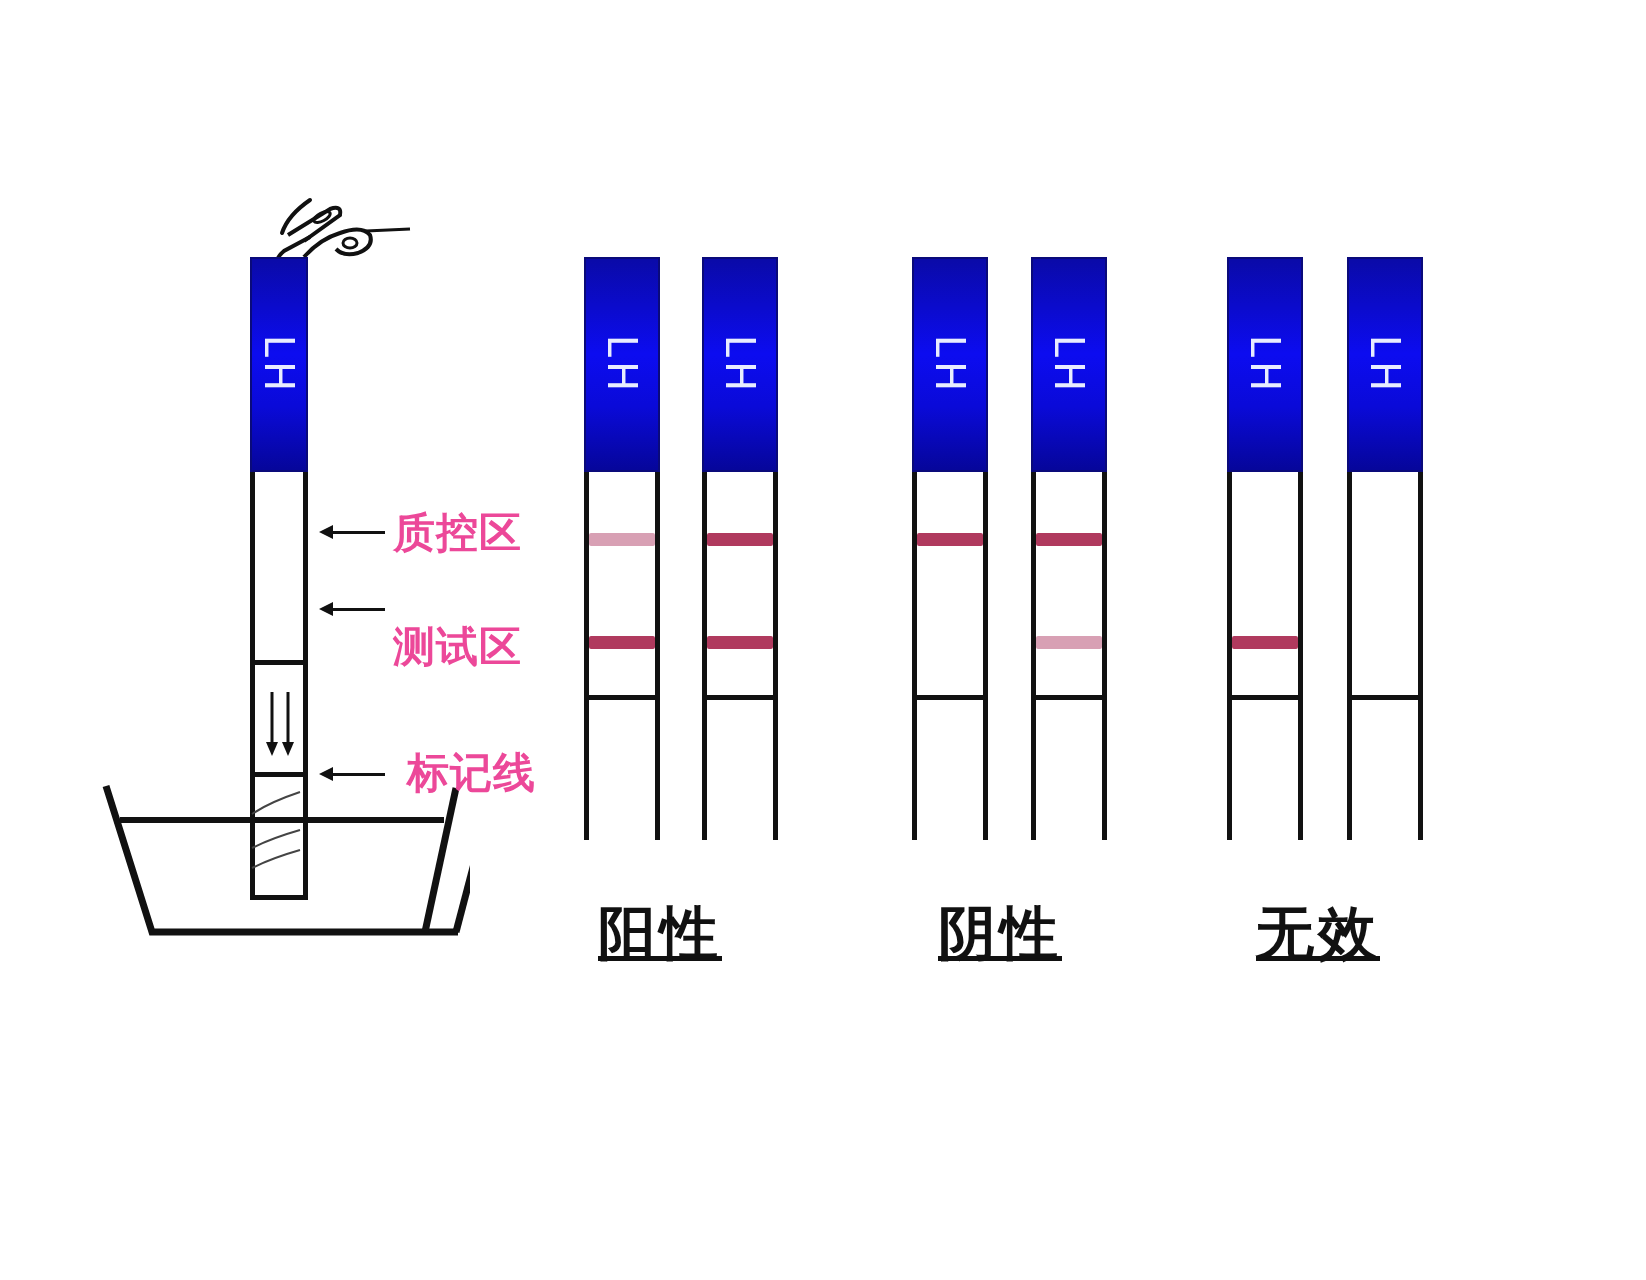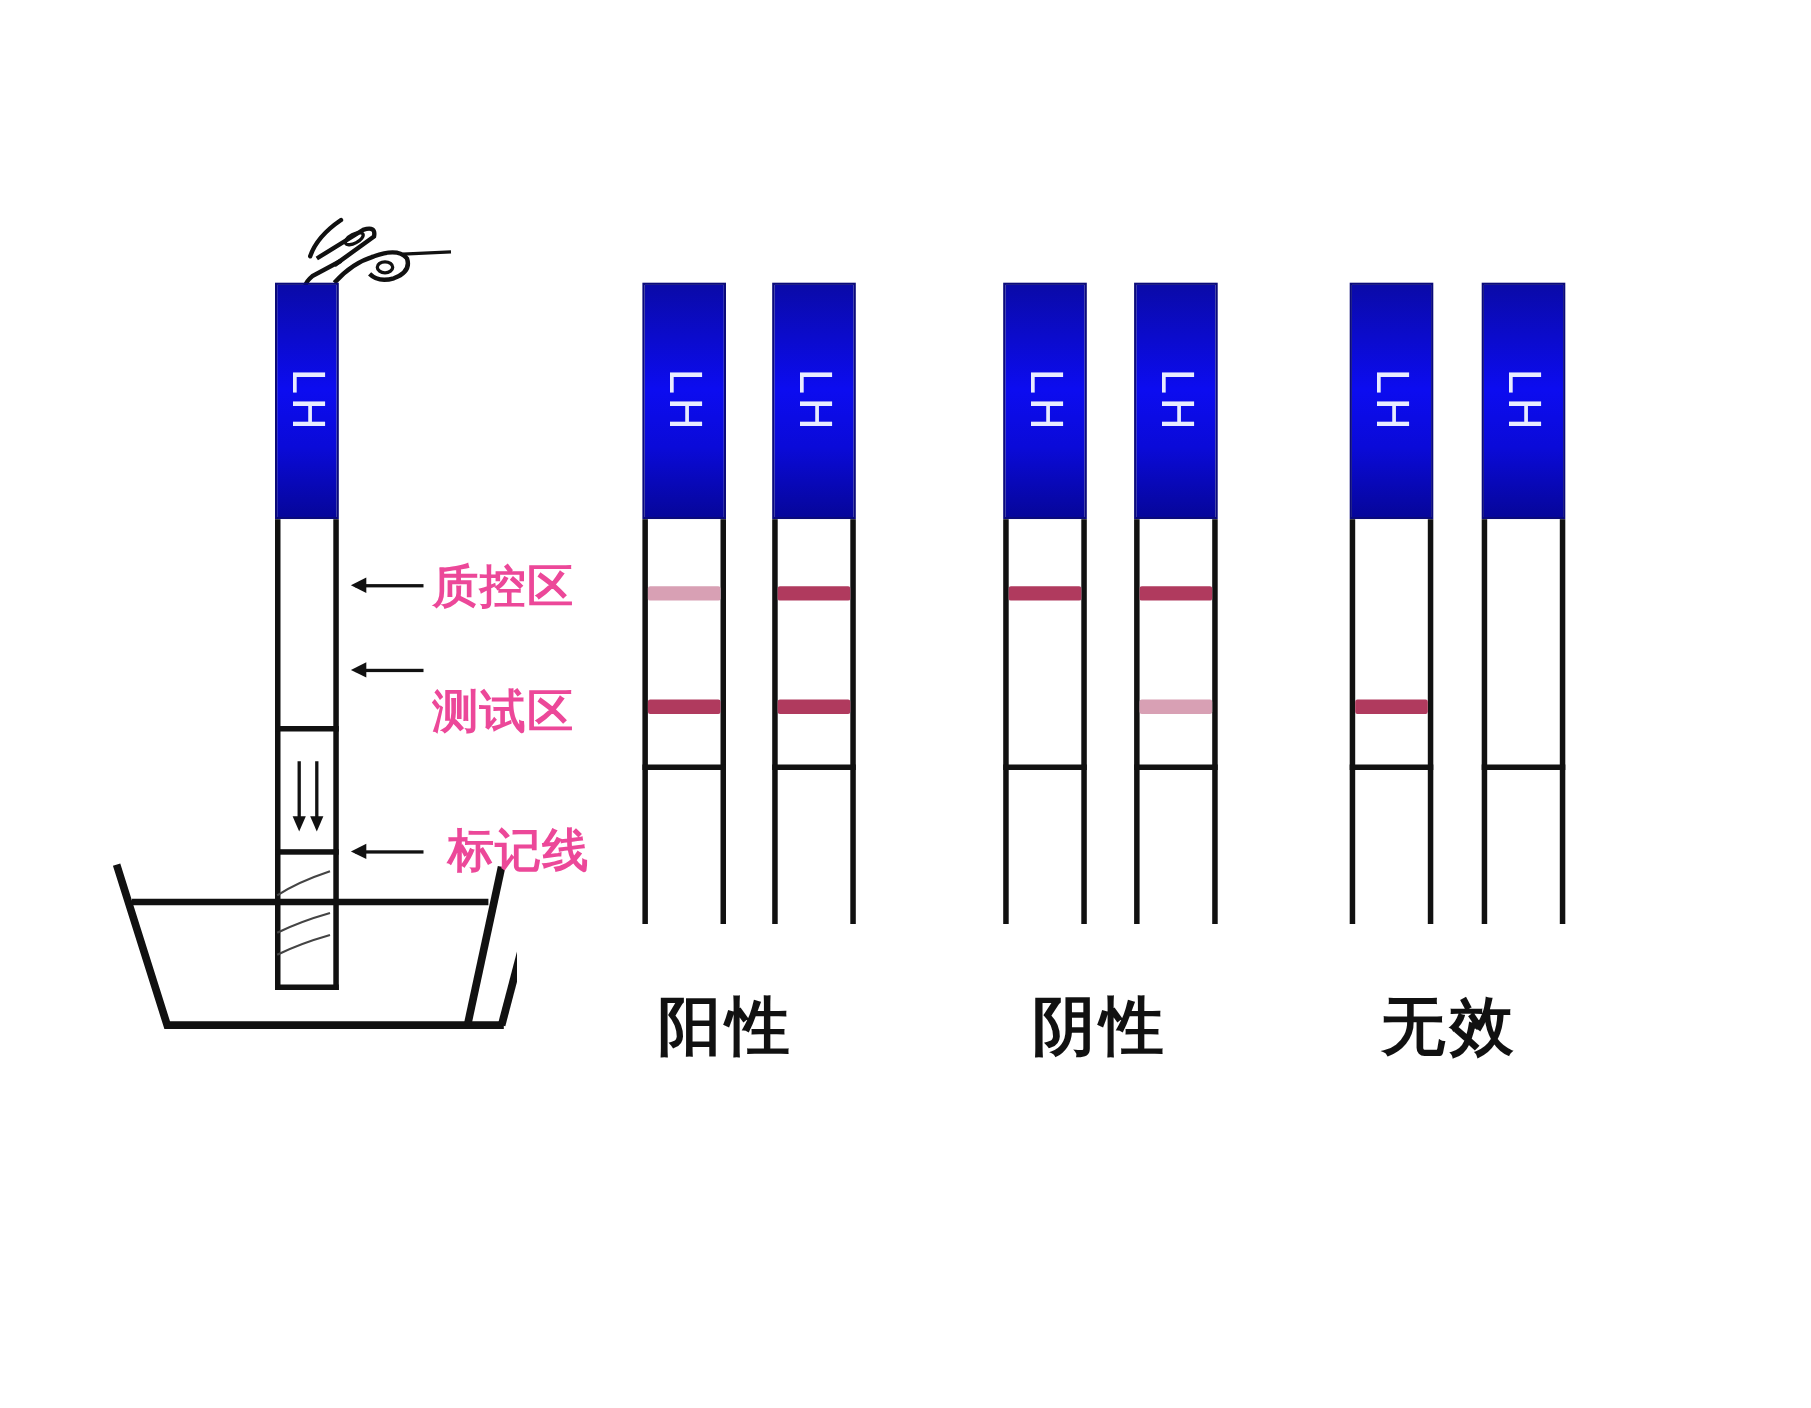--- a/index.html
+++ b/index.html
@@ -8,21 +8,21 @@
     .abs { position: absolute; }
     .strip-cap { position: absolute; background: linear-gradient(180deg, #0a0aa8 0%, #0c0cf0 45%, #0a0ad8 70%, #06069a 100%);
                  box-sizing: border-box; border: 2px solid #0a0a7a; }
     .cap-text { position: absolute; left: 50%; top: 50%; color: #e8ecff; font-size: 40px; font-weight: normal;
                 letter-spacing: 4px; transform: translate(-50%, -50%) rotate(90deg); white-space: nowrap;
                 font-family: "DejaVu Sans", sans-serif; }
     .strip-body { position: absolute; box-sizing: border-box; border-left: 5px solid #111; border-right: 5px solid #111; background: #fff; }
     .mark-line { position: absolute; height: 5px; background: #111; }
     .band { position: absolute; height: 13px; border-radius: 2px; }
     .label-cn { position: absolute; font-size: 58px; color: #111; font-weight: bold; letter-spacing: 4px;
-                font-family: "DejaVu Sans", sans-serif; }
+                font-family: "DejaVu Sans", sans-serif; text-decoration: underline; }
     .annot { position: absolute; font-size: 42px; color: #ec4899; font-weight: bold; font-family: Liberation Sans, sans-serif; letter-spacing: 1px; }
     .arrow { position: absolute; height: 3px; background: #111; }
     .arrow::before { content: ""; position: absolute; left: -4px; top: -6px; border-right: 14px solid #111; border-top: 7px solid transparent; border-bottom: 7px solid transparent; }
   </style>
 </head>
 <body>
 
 <div>
 
   <svg class="abs" style="left:270px; top:195px;" width="150" height="90" viewBox="0 0 150 90">

